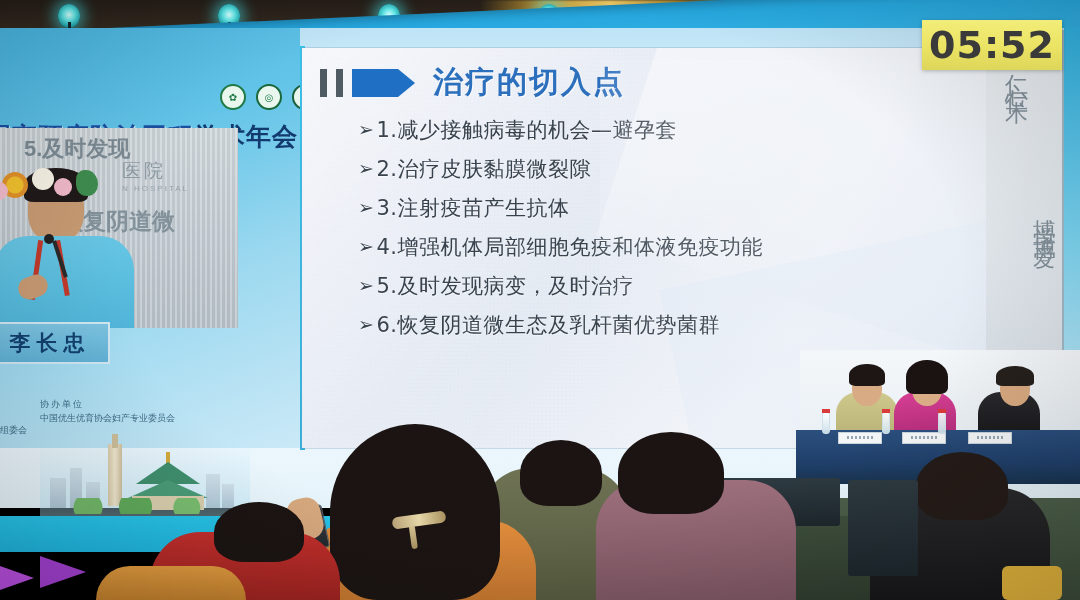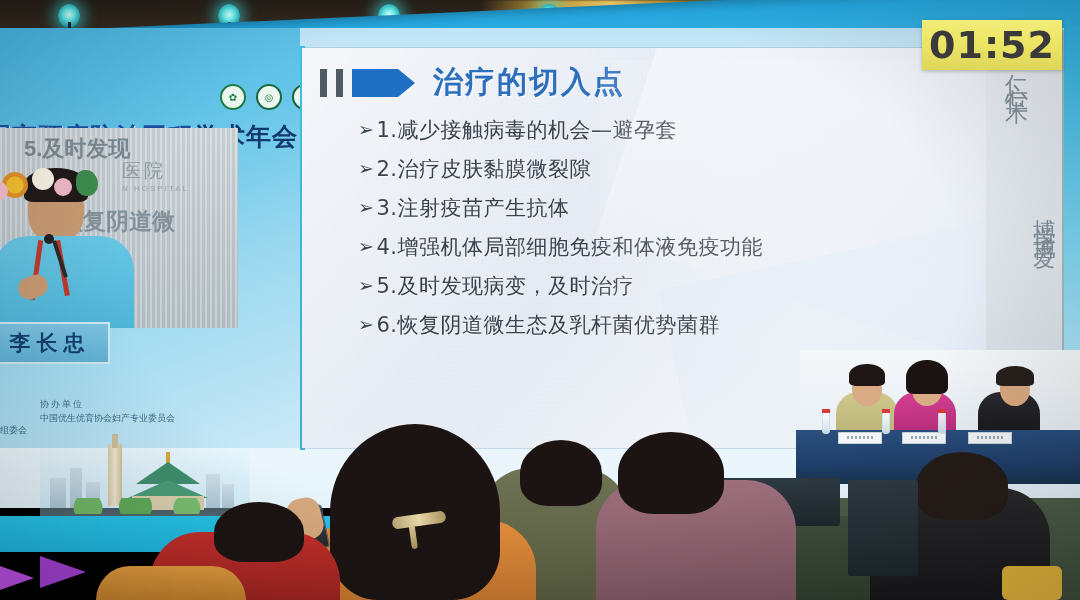--- a/index.html
+++ b/index.html
@@ -459,16 +459,16 @@
   <div class="aud-body" style="left:870px;top:488px;width:180px;height:112px;background:linear-gradient(180deg,#2a2a2c,#17171a);"></div>
   <div class="aud-hair" style="left:916px;top:452px;width:92px;height:68px;background:#251c18;"></div>
   <div class="chair-y" style="left:1002px;top:566px;width:60px;height:34px;"></div>
   <div class="monitor" style="left:848px;top:480px;width:70px;height:96px;"></div>
 
   <div class="aud-body" style="left:96px;top:566px;width:150px;height:34px;background:linear-gradient(180deg,#e09a3f,#c07f2c);"></div>
 
   <div class="vignette"></div>
 
   <div class="timer">
-    <span>01:52</span>
+    <span>05:52</span>
   </div>
 
 </div>
 
 </body></html>

